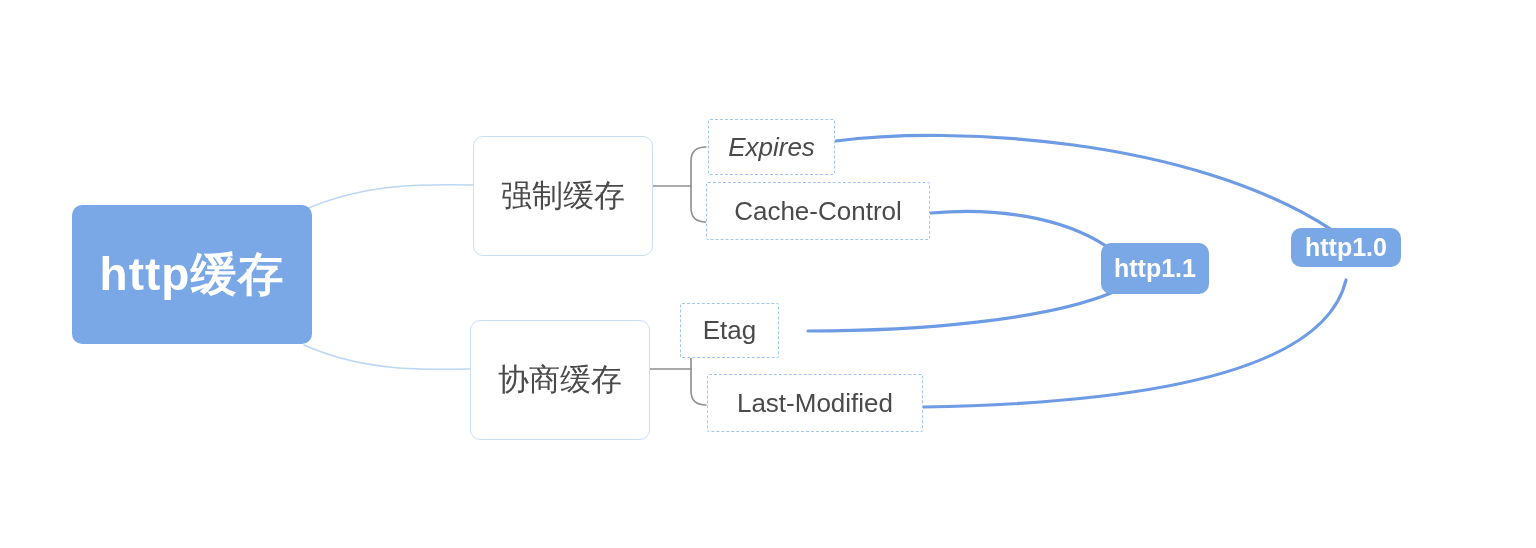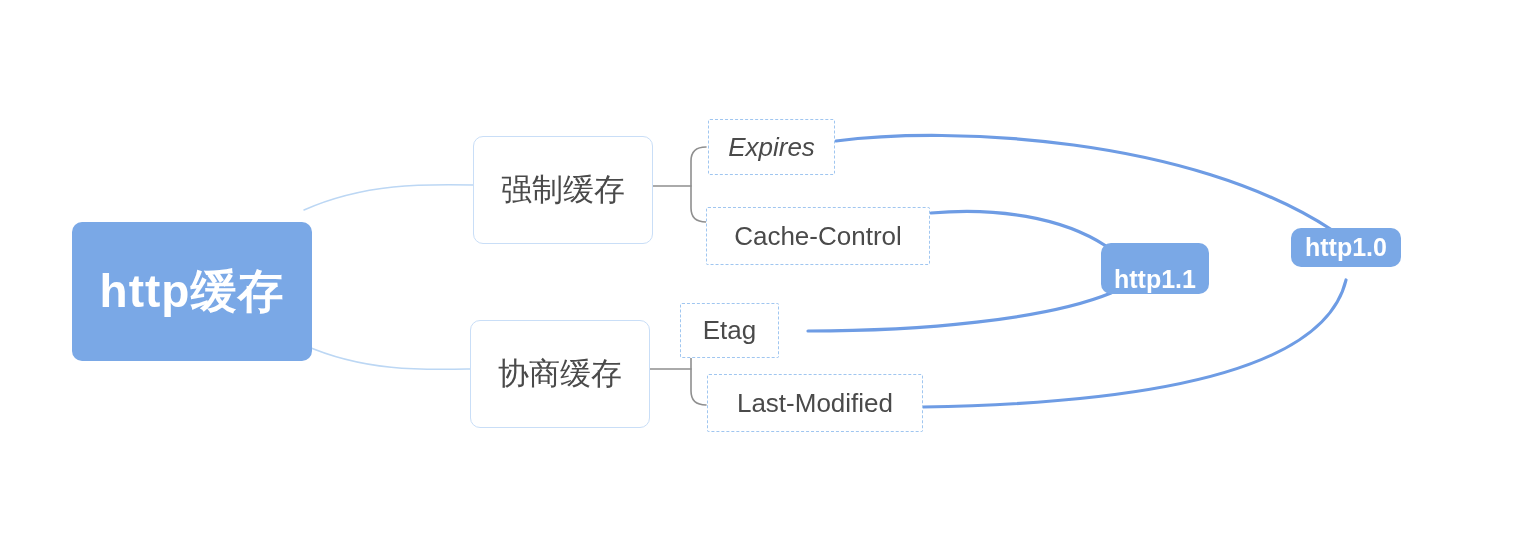--- a/index.html
+++ b/index.html
@@ -24,59 +24,59 @@
   }
   .node {
     position: absolute;
     display: flex;
     align-items: center;
     justify-content: center;
     box-sizing: border-box;
     white-space: nowrap;
   }
   .root-node {
-    left: 72px; top: 222px;
+    left: 72px; top: 205px;
     width: 240px; height: 139px;
     background: #7AA8E6;
     border-radius: 10px;
     color: #ffffff;
     font-size: 46px;
     font-weight: bold;
     letter-spacing: 1px;
   }
   .branch-node {
-    width: 180px; height: 108px;
+    width: 180px; height: 120px;
     background: #ffffff;
     border: 1.5px solid #C9DEF7;
     border-radius: 10px;
     color: #4A4A4A;
     font-size: 31px;
     font-weight: 500;
   }
   .branch-forced   { left: 473px; top: 136px; }
   .branch-negotiated { left: 470px; top: 320px; }
   .child-node {
     background: #ffffff;
     border: 1.5px dashed #A0C6F0;
     border-radius: 2px;
     color: #4A4A4A;
     font-size: 26px;
   }
   .child-expires       { left: 708px; top: 119px; width: 127px; height: 56px; font-style: italic; }
-  .child-cache-control { left: 706px; top: 207px; width: 224px; height: 58px; }
+  .child-cache-control { left: 706px; top: 182px; width: 224px; height: 58px; }
   .child-etag          { left: 680px; top: 303px; width:  99px; height: 55px; }
   .child-last-modified { left: 707px; top: 374px; width: 216px; height: 58px; }
   .badge-node {
     background: #7AA8E6;
     border-radius: 10px;
     color: #ffffff;
     font-size: 25px;
     font-weight: bold;
   }
-  .badge-http11 { left: 1101px; top: 243px; width: 108px; height: 51px; align-items: flex-end; }
+  .badge-http11 { left: 1101px; top: 243px; width: 108px; height: 51px; }
   .badge-http10 { left: 1291px; top: 228px; width: 110px; height: 39px; }
 </style>
 </head>
 <body>
 
 <div class="canvas">
 
   <svg class="edges" viewBox="0 0 1536 548">
 
     <path d="M 304 210 C 365 183, 425 184, 473 185" fill="none" stroke="#BCD7F4" stroke-width="1.5" stroke-linecap="round"></path>

